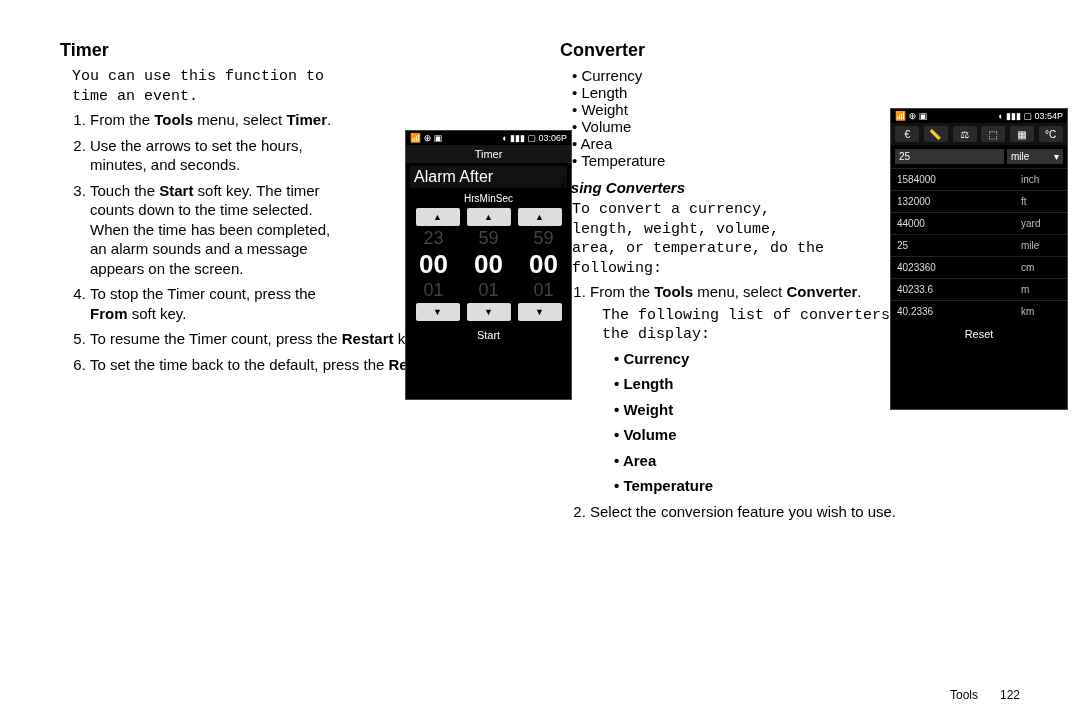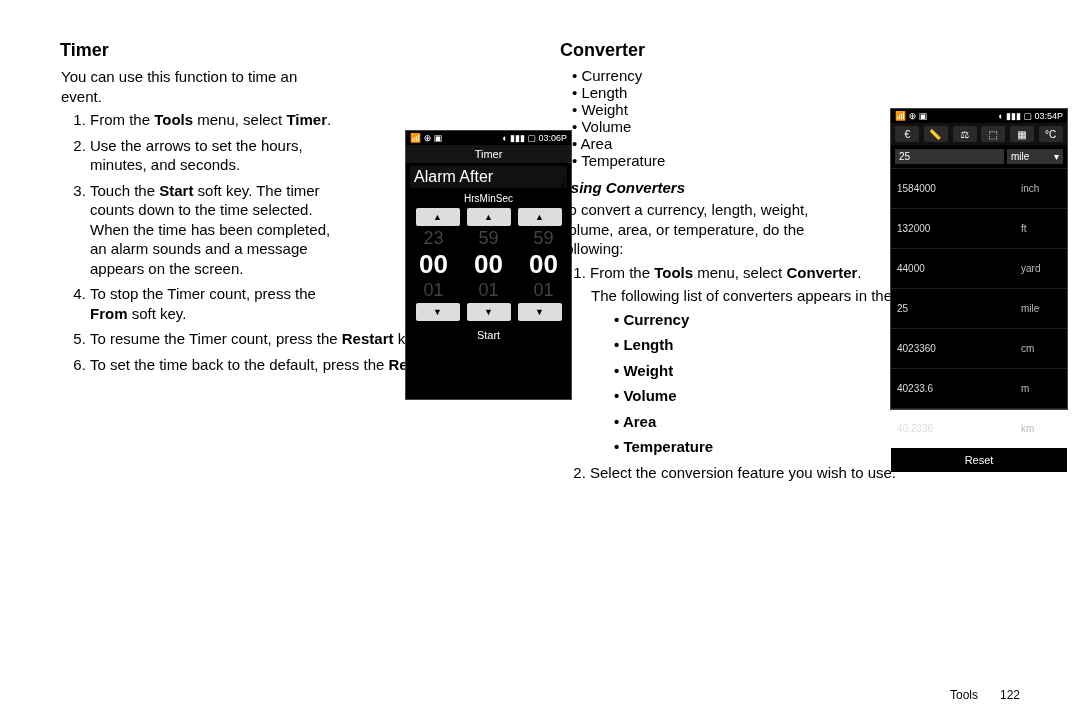--- a/index.html
+++ b/index.html
@@ -17,21 +17,21 @@
     display: flex;
     padding: 40px 50px 0 60px;
     gap: 40px;
   }
   .col {
     width: 460px;
     position: relative;
   }
   h2 { font-size: 18px; font-weight: 900; margin: 0 0 6px; }
   h3 { font-size: 15px; font-style: italic; font-weight: 900; margin: 10px 0 4px; }
-  p  { margin: 4px 1px; line-height: 1.3; }
+  p  { margin: 4px 12px; line-height: 1.3; font-family: Liberation Mono, monospace; }
   ol { margin: 4px 0 4px 0; padding-left: 30px; }
   ol li { margin-bottom: 6px; line-height: 1.3; }
   ul.plain { list-style: none; padding-left: 12px; margin: 4px 0; }
   ul.plain li::before { content: "• "; }
   ul.bold  { list-style: none; padding-left: 24px; margin: 4px 0; }
   ul.bold li { font-weight: 700; }
   ul.bold li::before { content: "• "; }
   .narrow { width: 270px; }
 
   .footer {
@@ -80,21 +80,21 @@
     border:1px solid #444;
   }
   .tabrow { display:flex; justify-content:space-around; padding:3px 2px; background:#111;}
   .tabrow span{
     width:24px;height:16px;background:#2a2a2a;display:flex;
     align-items:center;justify-content:center;font-size:10px;border-radius:2px;
   }
   .inrow{display:flex;gap:3px;padding:4px 4px;background:#000;}
   .inrow .v{flex:1;background:#333;padding:2px 4px;font-size:10px;}
   .inrow .u{width:48px;background:#333;padding:2px 4px;font-size:10px;display:flex;justify-content:space-between;align-items:center;}
-  .crow{display:flex;justify-content:space-between;padding:14px 6px;border-top:1px solid #222;font-size:10px;}
+  .crow{display:flex;justify-content:space-between;padding:5px 6px;border-top:1px solid #222;font-size:10px;}
   .crow .n{color:#ddd;} .crow .l{width:40px;color:#bbb;}
   .resetbar{text-align:center;padding:6px 0;font-size:11px;background:#000;}
 </style>
 </head>
 <body>
 
 <div class="page">
 
   <div class="col">
     <h2>Timer</h2>

